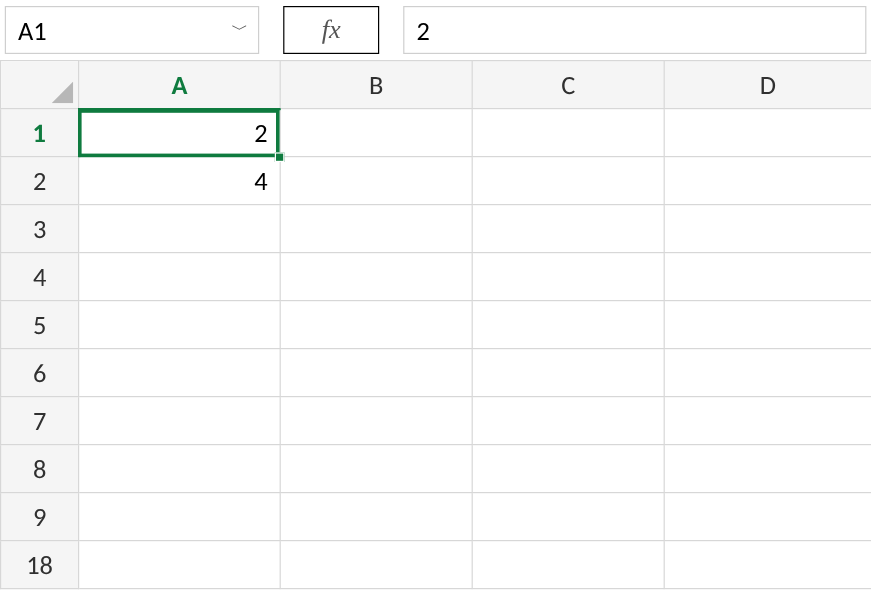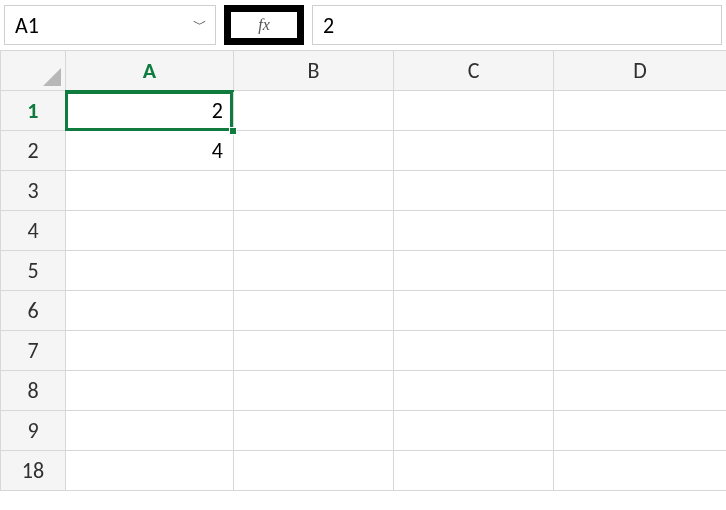--- a/index.html
+++ b/index.html
@@ -15,47 +15,47 @@
       width: 726px;
       height: 510px;
       overflow: hidden;
     }
     
     .formula-bar {
       display: flex;
       align-items: center;
       height: 50px;
       padding: 6px 4px;
-      gap: 8px;
+      gap: 20px;
     }
     .name-box {
       width: 212px;
       height: 40px;
       border: 1px solid #cfcfcf;
       background: #fff;
       display: flex;
       align-items: center;
       justify-content: space-between;
       padding: 0 8px 0 10px;
       font-size: 22px;
     }
     .name-box .caret {
       color: #555;
       font-size: 14px;
     }
     .fx-box {
       width: 80px;
       height: 40px;
-      border: 7px solid #000000;
+      border: 1px solid #000000;
       display: flex;
       align-items: center;
       justify-content: center;
       font-style: italic;
       font-family: "Cambria Math", "Times New Roman", serif;
-      font-size: 16px;
+      font-size: 22px;
       color: #555;
     }
     .formula-input {
       flex: 1;
       height: 40px;
       border: 1px solid #cfcfcf;
       padding: 0 10px;
       display: flex;
       align-items: center;
       font-size: 22px;

